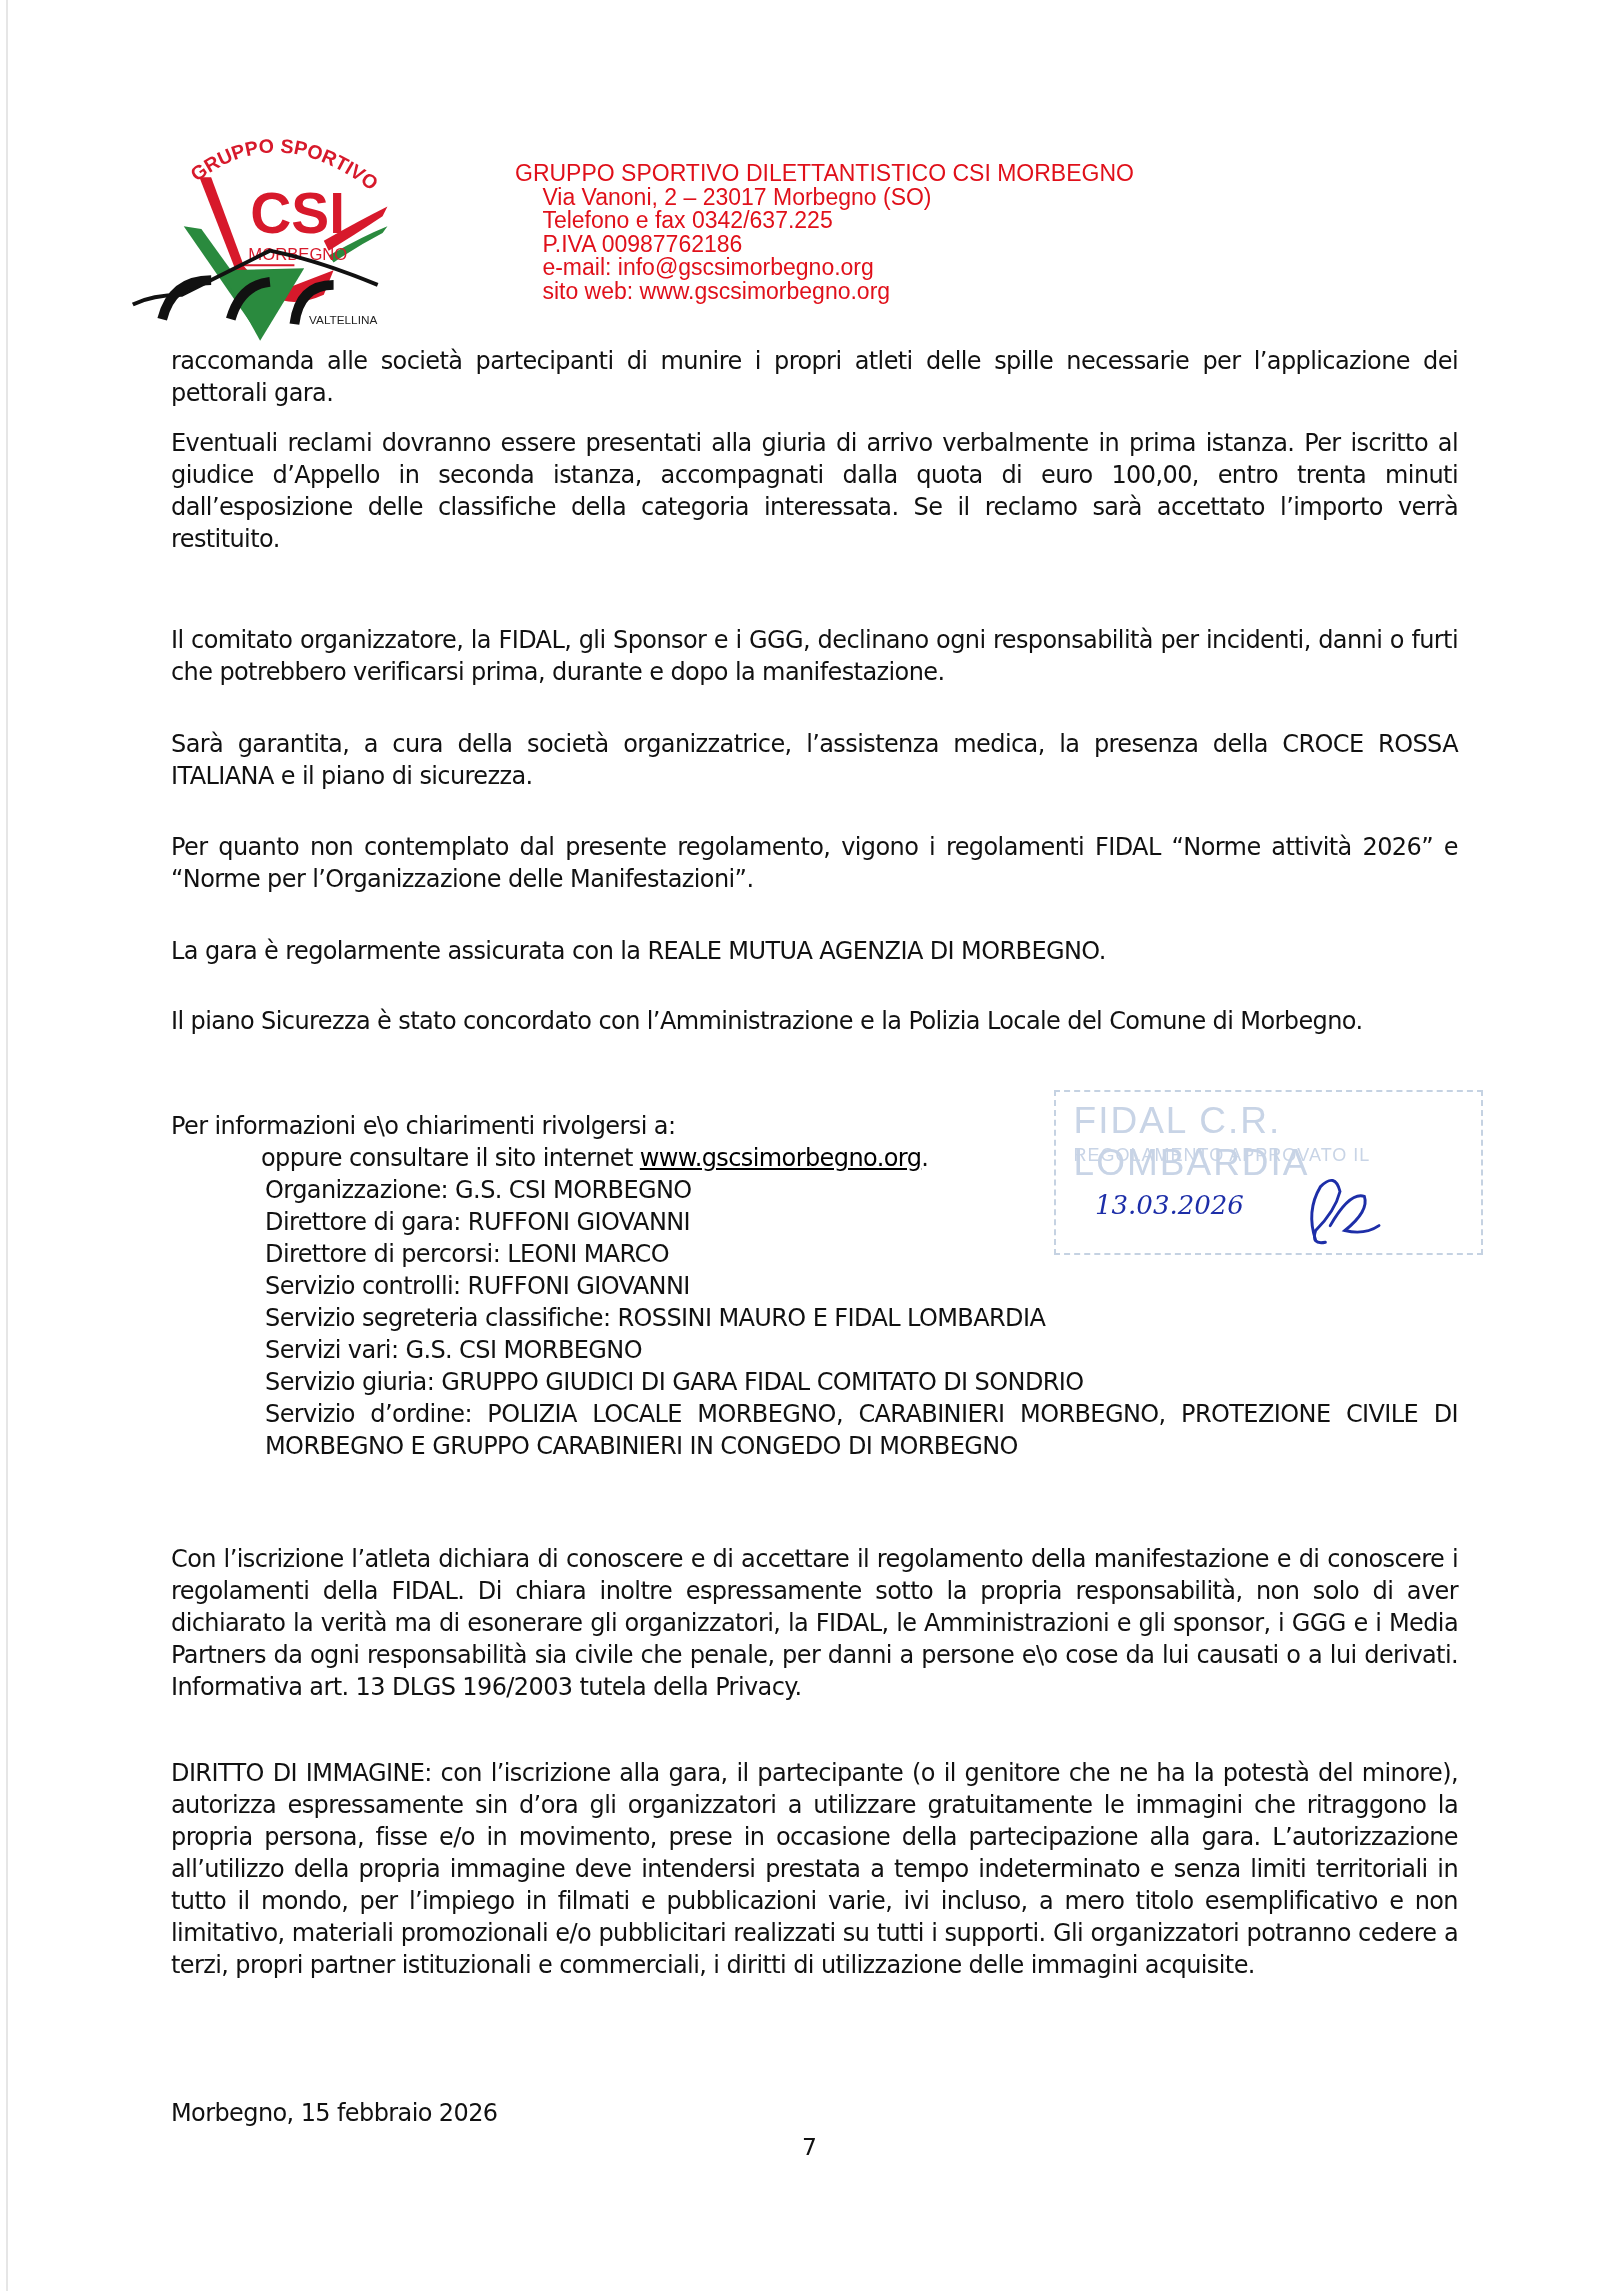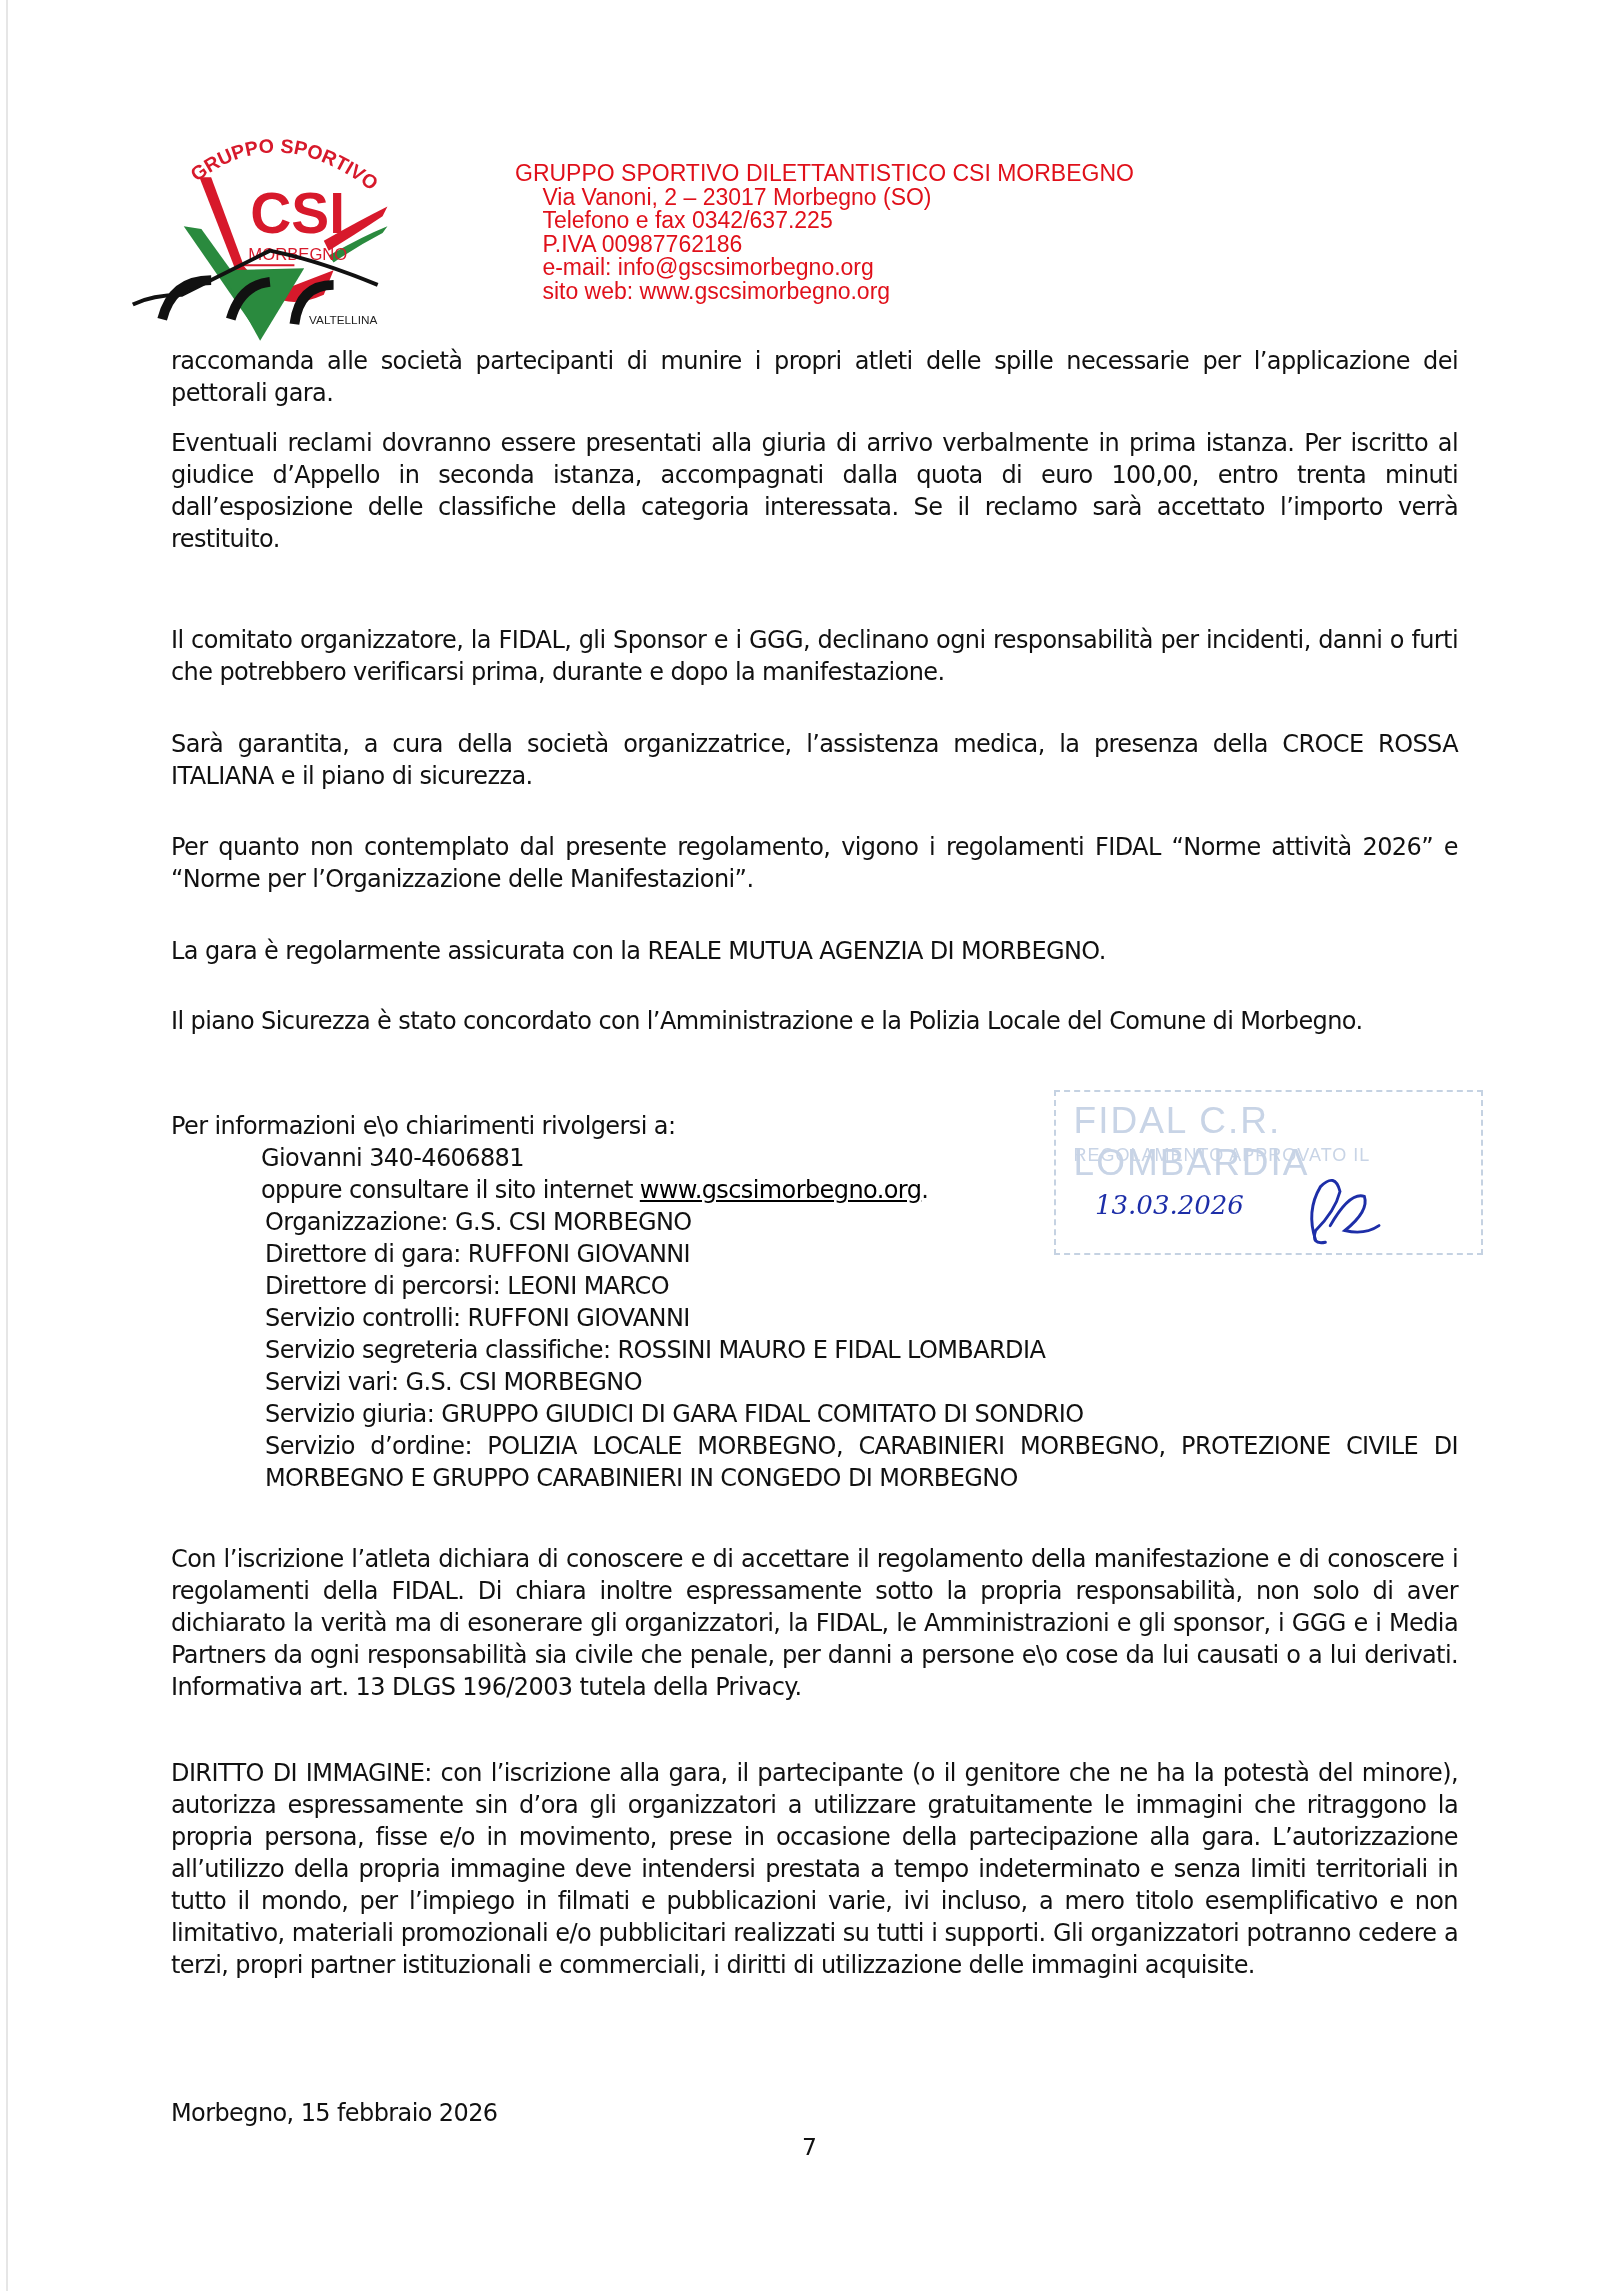--- a/index.html
+++ b/index.html
@@ -86,21 +86,20 @@
 </div>
 <div class="body-text" style="top:927px;">
   <p>La gara è regolarmente assicurata con la REALE MUTUA AGENZIA DI MORBEGNO.</p>
 </div>
 <div class="body-text" style="top:997px;">
   <p>Il piano Sicurezza è stato concordato con l’Amministrazione e la Polizia Locale del Comune di Morbegno.</p>
 </div>
 
 <div class="body-text" style="top:1102px; text-align:left;">
   <p>Per informazioni e\o chiarimenti rivolgersi a:</p>
-  <p class="indent">Giovanni 340-4606881</p>
   <p class="indent">
     <span>oppure consultare il sito internet </span><a class="link">www.gscsimorbegno.org</a><span>.</span>
   </p>
   <p class="indent2">Organizzazione: G.S. CSI MORBEGNO</p>
   <p class="indent2">Direttore di gara: RUFFONI GIOVANNI</p>
   <p class="indent2">Direttore di percorsi: LEONI MARCO</p>
   <p class="indent2">Servizio controlli: RUFFONI GIOVANNI</p>
   <p class="indent2">Servizio segreteria classifiche: ROSSINI MAURO E FIDAL LOMBARDIA</p>
   <p class="indent2">Servizi vari: G.S. CSI MORBEGNO</p>
   <p class="indent2">Servizio giuria: GRUPPO GIUDICI DI GARA FIDAL COMITATO DI SONDRIO</p>

